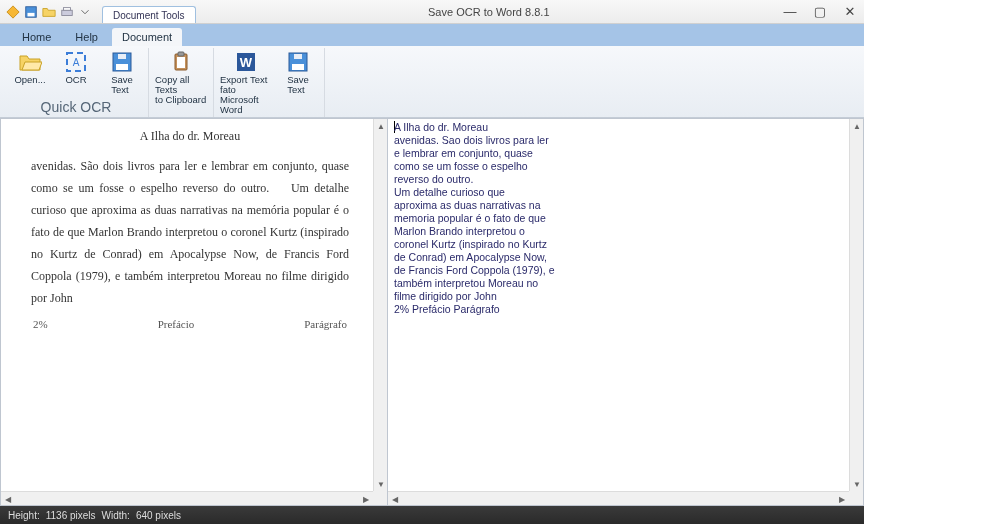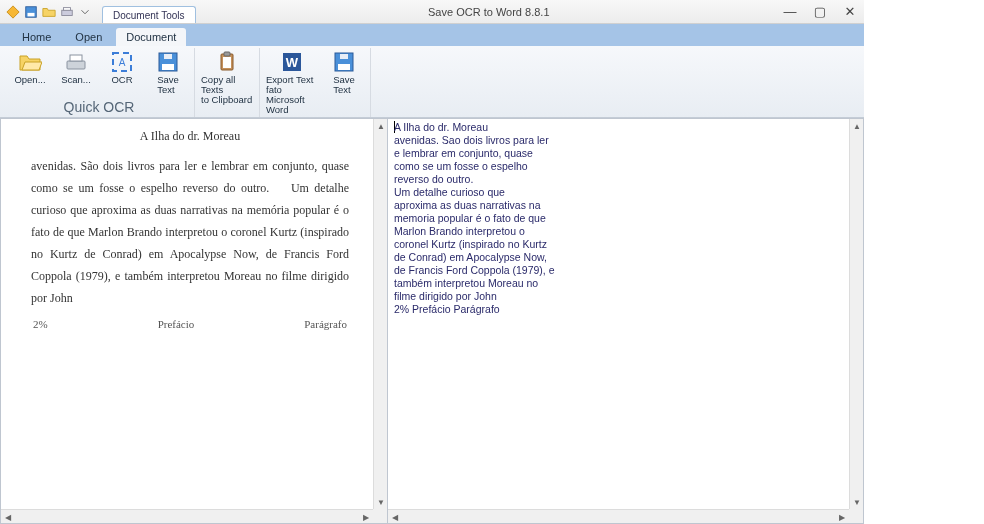--- a/index.html
+++ b/index.html
@@ -92,45 +92,36 @@
     <div class="title">Save OCR to Word 8.8.1</div>
     <div class="win-btns">
       <span class="win-btn">—</span>
       <span class="win-btn">▢</span>
       <span class="win-btn">✕</span>
     </div>
   </div>
 
   <div class="menubar">
     <div class="menu-item">Home</div>
-    <div class="menu-item">Open</div>
+    <div class="menu-item">Help</div>
     <div class="menu-item active">Document</div>
   </div>
 
   <div class="ribbon">
 
     <div class="ribbon-group">
       <div class="btns">
         <div class="rbtn">
           <span class="ico">
               <svg viewBox="0 0 24 24">
                 <path d="M2 6h7l2 3h11v11H2z" fill="#f6d365" stroke="#c9a227"></path>
                 <path d="M4 20l3-8h17l-3 8z" fill="#ffe9a8" stroke="#c9a227"></path>
               </svg>
             </span>
           <span class="lbl">Open...</span>
-        </div>
-        <div class="rbtn">
-          <span class="ico">
-              <svg viewBox="0 0 24 24">
-                <rect x="3" y="11" width="18" height="8" rx="1" fill="#cdd3da" stroke="#8a93a0"></rect>
-                <rect x="6" y="5" width="12" height="6" fill="#fff" stroke="#8a93a0"></rect>
-              </svg>
-            </span>
-          <span class="lbl">Scan...</span>
         </div>
         <div class="rbtn">
           <span class="ico">
               <svg viewBox="0 0 24 24">
                 <rect x="3" y="3" width="18" height="18" fill="none" stroke="#3b7dd8" stroke-width="2" stroke-dasharray="6 4"></rect>
                 <text x="12" y="16" text-anchor="middle" font-size="10" fill="#3b7dd8">A</text>
               </svg>
             </span>
           <span class="lbl">OCR</span>
         </div>
@@ -243,14 +234,20 @@
         <div class="scroll-btn sv-bot">▼</div>
       </div>
       <div class="scroll-h">
         <div class="scroll-btn sh-left">◀</div>
         <div class="scroll-btn sh-right">▶</div>
       </div>
       <div class="scroll-corner"></div>
     </div>
   </div>
 
+  <div class="statusbar">
+    <span>Height:</span>
+    <span>1136 pixels</span>
+    <span>Width:</span>
+    <span>640 pixels</span>
+  </div>
 
 </div>
 
 </body></html>

